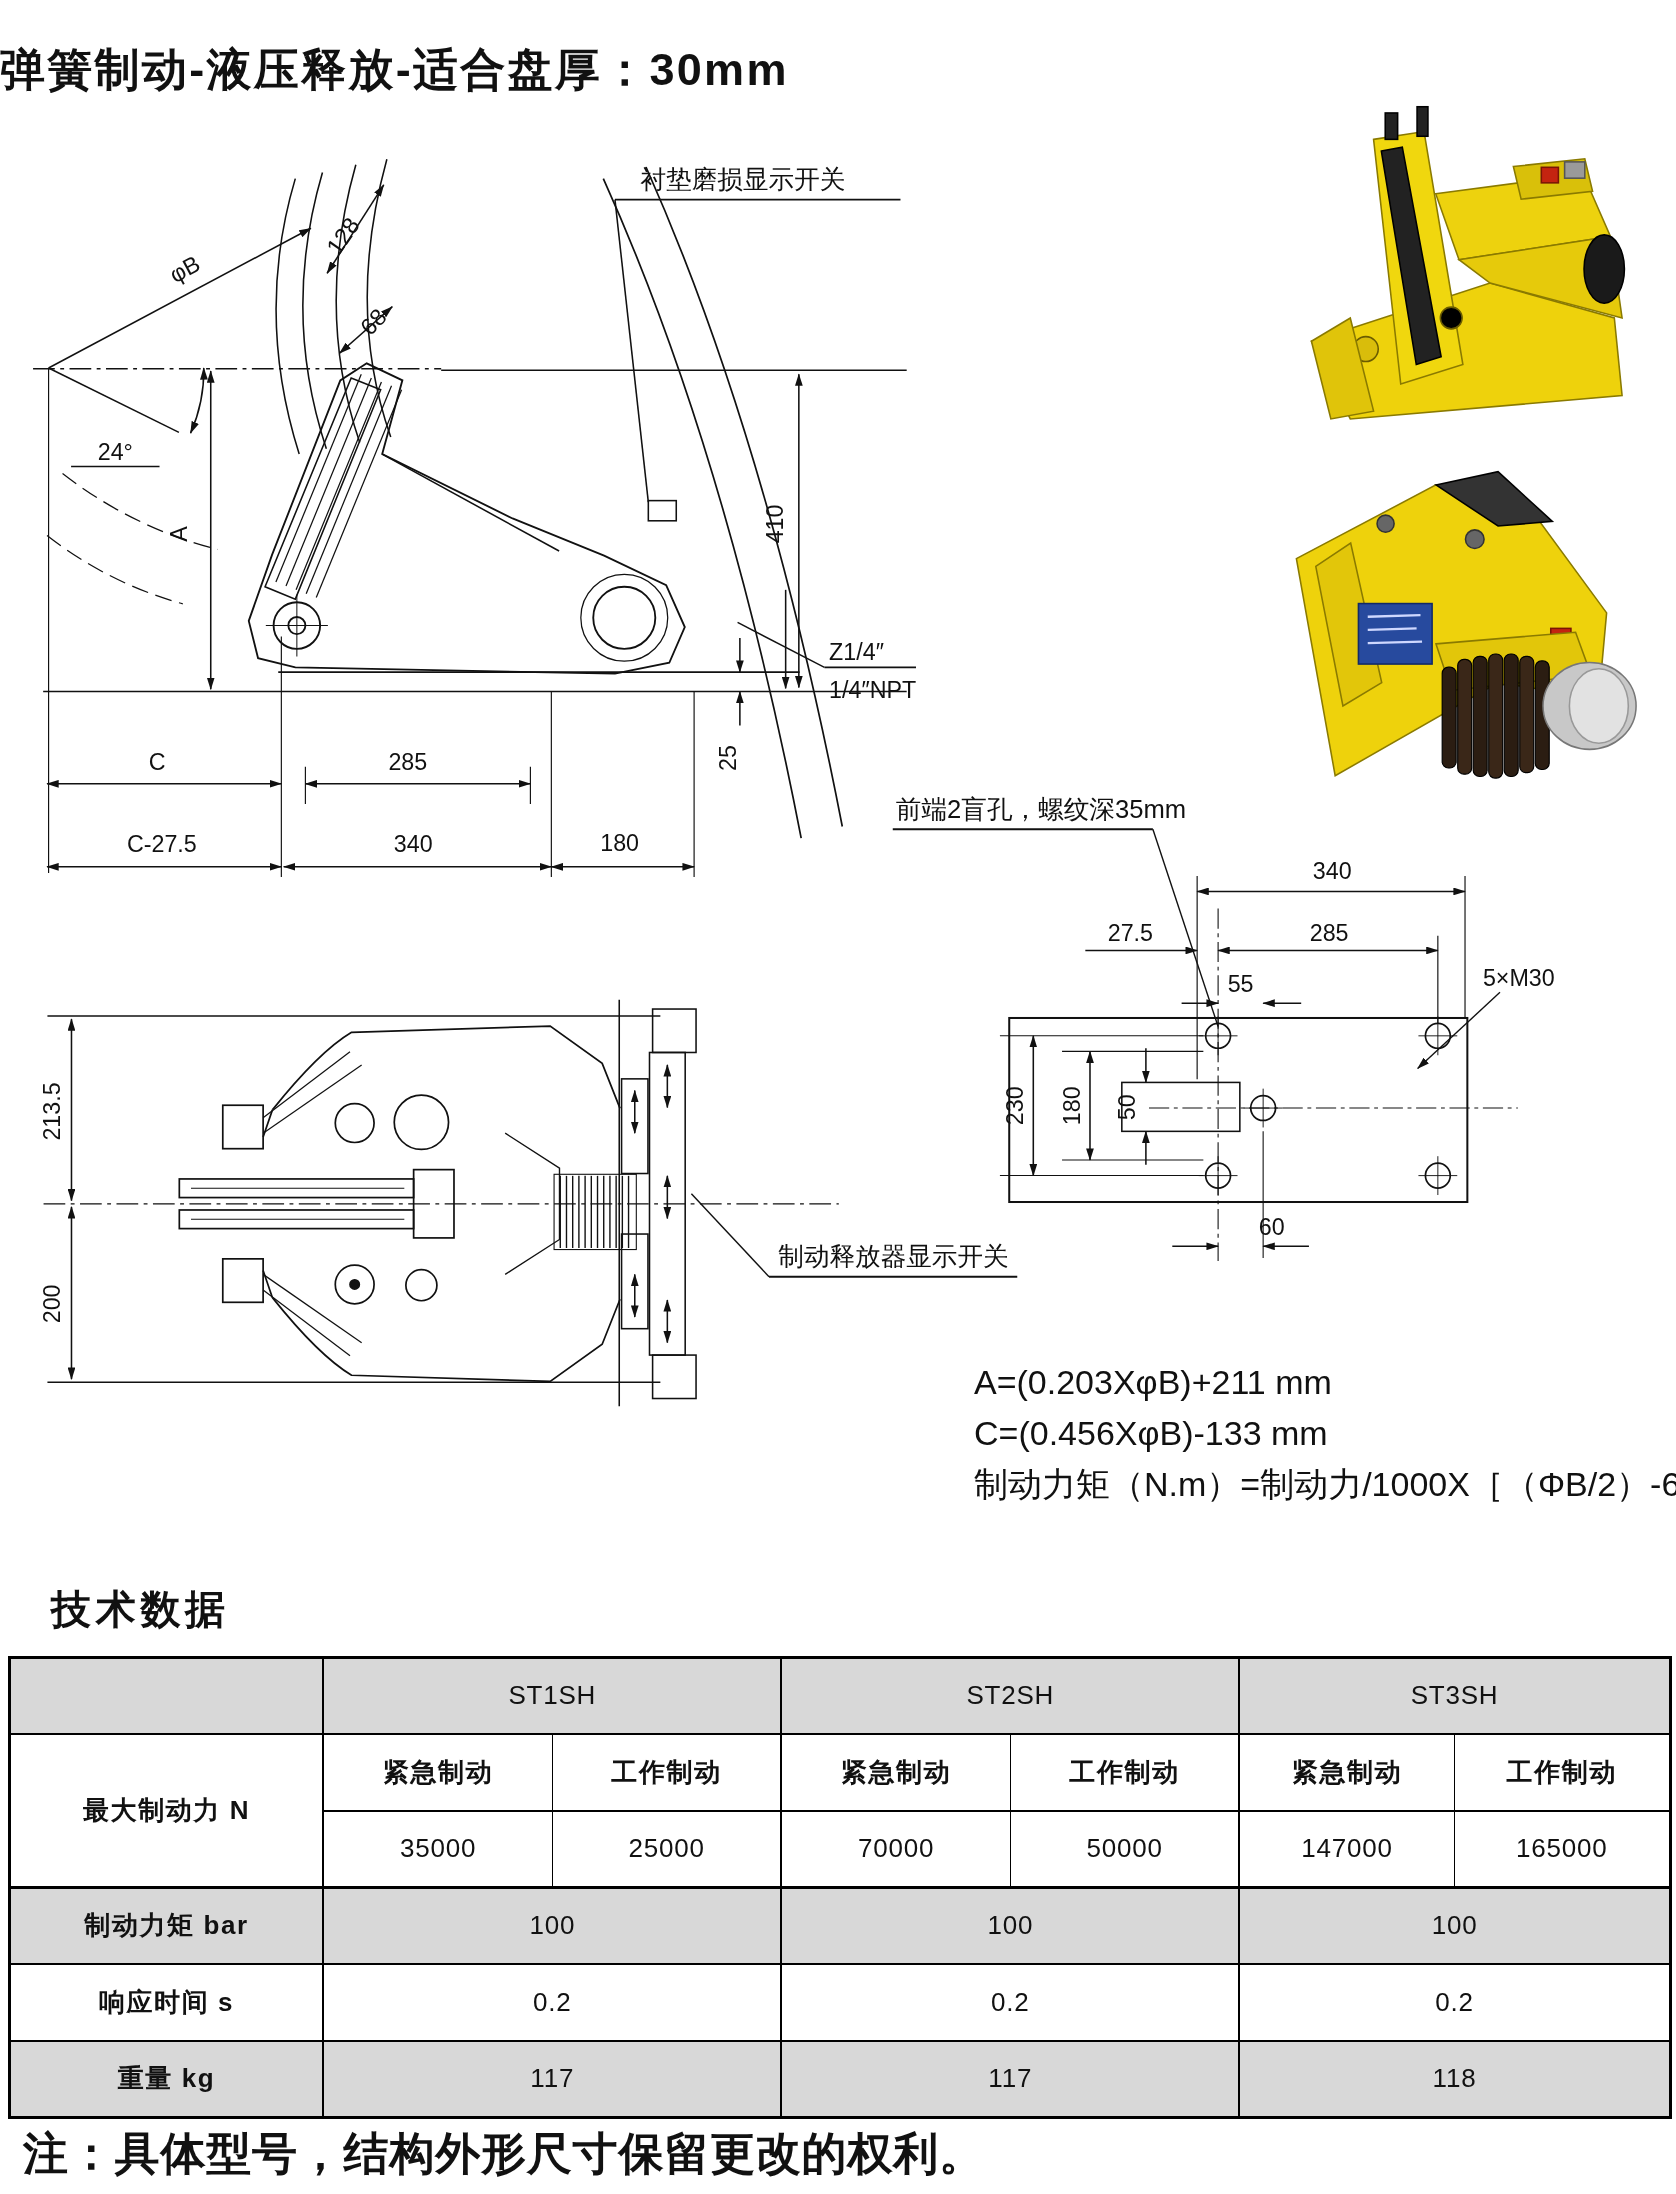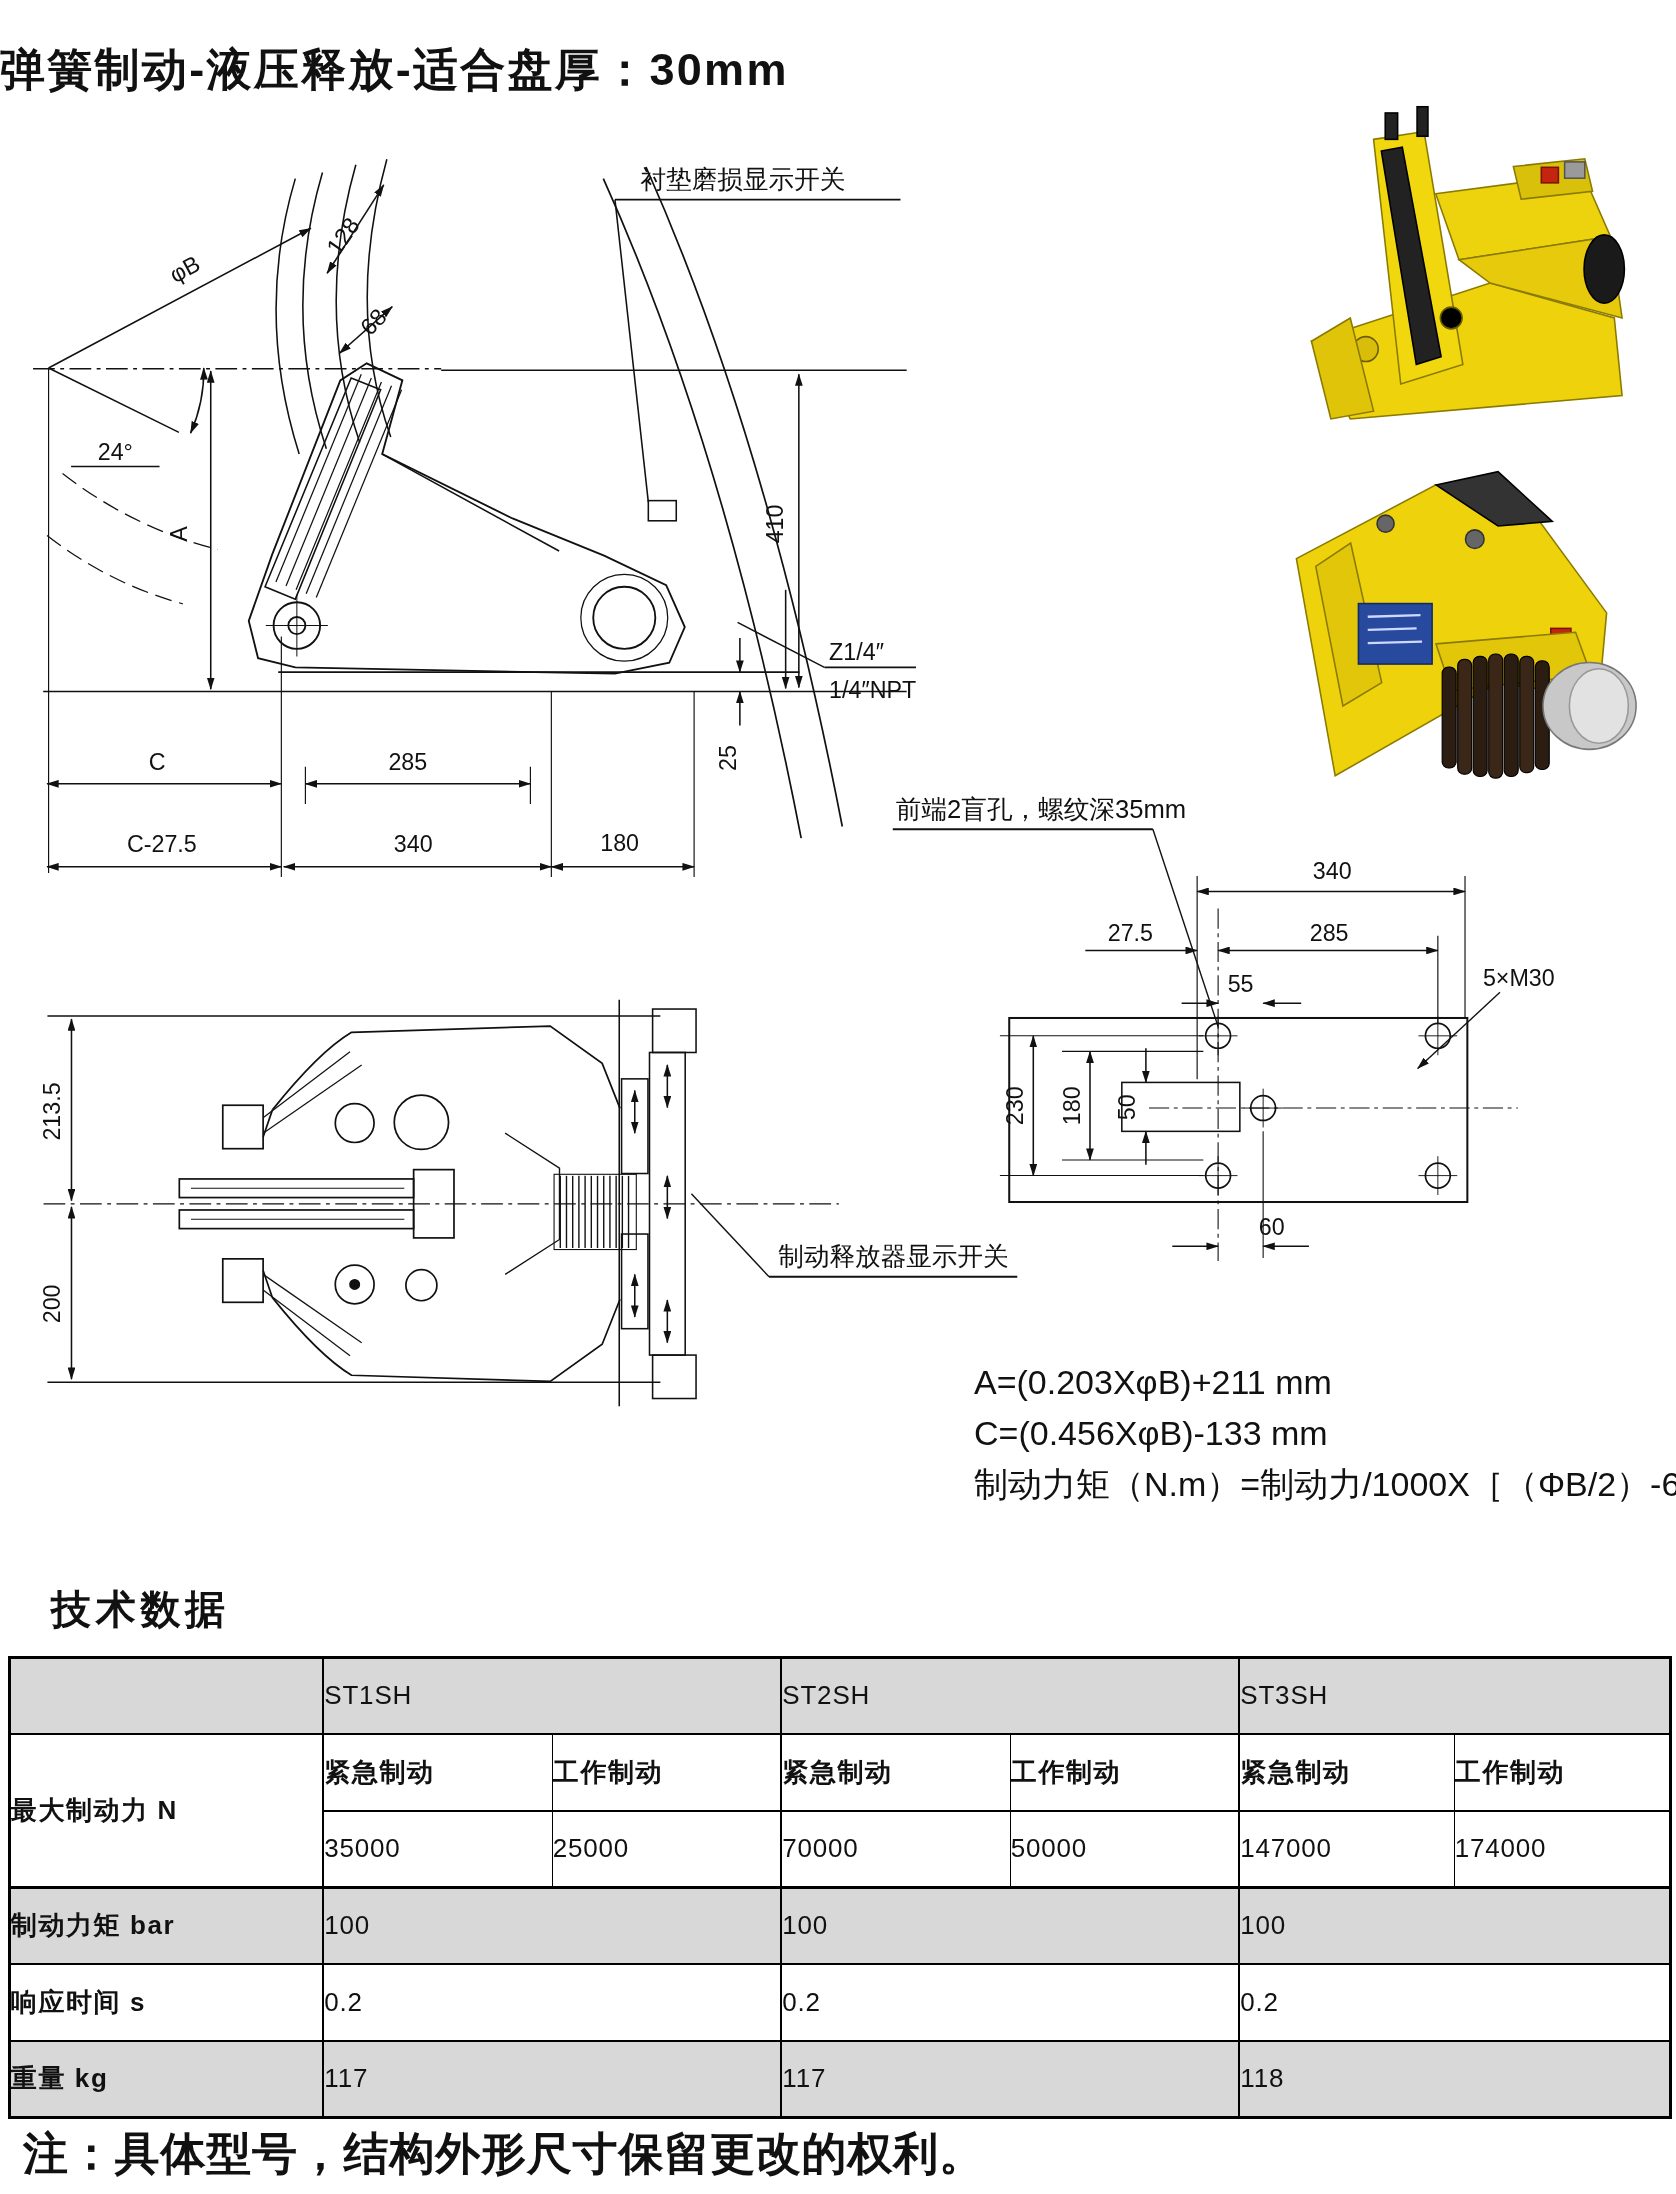--- a/index.html
+++ b/index.html
@@ -6,21 +6,21 @@
   body{width:1677px;height:2194px;position:relative;font-family:"Liberation Sans",sans-serif;color:#111;}
   .abs{position:absolute;}
   #title{left:0;right:0;top:40px;text-align:left;font-size:45px;font-weight:bold;letter-spacing:2.3px;}
   svg text{font-family:"Liberation Sans",sans-serif;fill:#111;}
   .dimtxt{font-size:30px;}
   .cjk{font-size:33px;}
   #formulas{left:974px;top:1357px;font-size:34px;line-height:51px;white-space:nowrap;}
   #tech-heading{left:33px;top:1582px;font-size:40px;font-weight:bold;letter-spacing:4.7px;margin-left:18px;}
   #note{left:23px;top:2124px;font-size:45px;font-weight:bold;letter-spacing:0.8px;}
   table.tech{border-collapse:collapse;table-layout:fixed;position:absolute;left:7.8px;top:1656px;width:1661px;border:3.1px solid #000;}
-  table.tech td{border:1.6px solid #000;vertical-align:middle;padding:0;font-size:26px;overflow:hidden;}
+  table.tech td{border:1.6px solid #000;text-align:center;vertical-align:middle;padding:0;font-size:26px;overflow:hidden;}
   .gray{background:#d8d8d8;}
   .bb4{border-bottom:3.1px solid #000 !important;}
   .bb3{border-bottom:2.3px solid #000 !important;}
   .bl3{border-left:2.3px solid #000 !important;}
   .lbl{font-weight:bold;letter-spacing:1.6px;}
   .num{letter-spacing:0.8px;}
 </style>
 </head>
 <body>
 
@@ -358,21 +358,21 @@
     <td class="lbl bb3">工作制动</td>
     <td class="lbl bb3 bl3">紧急制动</td>
     <td class="lbl bb3">工作制动</td>
   </tr>
   <tr style="height:77px">
     <td class="num bb4 bl3">35000</td>
     <td class="num bb4">25000</td>
     <td class="num bb4 bl3">70000</td>
     <td class="num bb4">50000</td>
     <td class="num bb4 bl3">147000</td>
-    <td class="num bb4">174000</td>
+    <td class="num bb4">165000</td>
   </tr>
   <tr style="height:76px">
     <td class="gray lbl bb3">制动力矩  bar</td>
     <td colspan="2" class="gray num bb3 bl3">100</td>
     <td colspan="2" class="gray num bb3 bl3">100</td>
     <td colspan="2" class="gray num bb3 bl3">100</td>
   </tr>
   <tr style="height:77px">
     <td class="lbl bb3">响应时间  s</td>
     <td colspan="2" class="num bb3 bl3">0.2</td>

